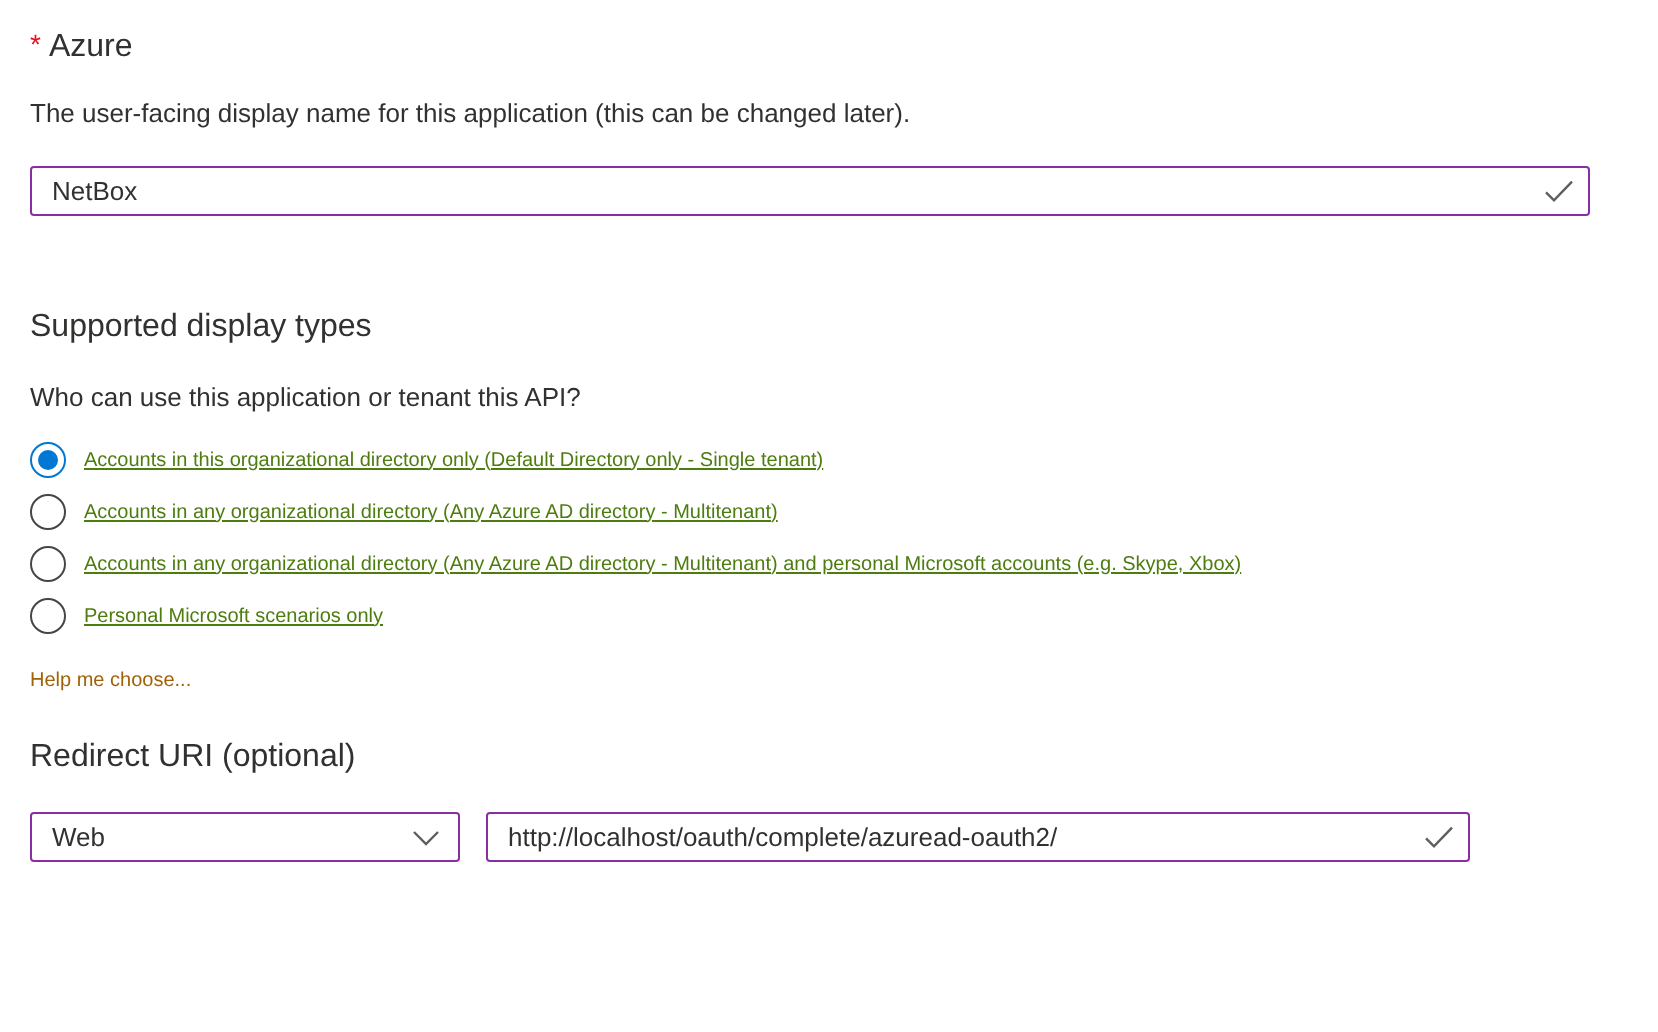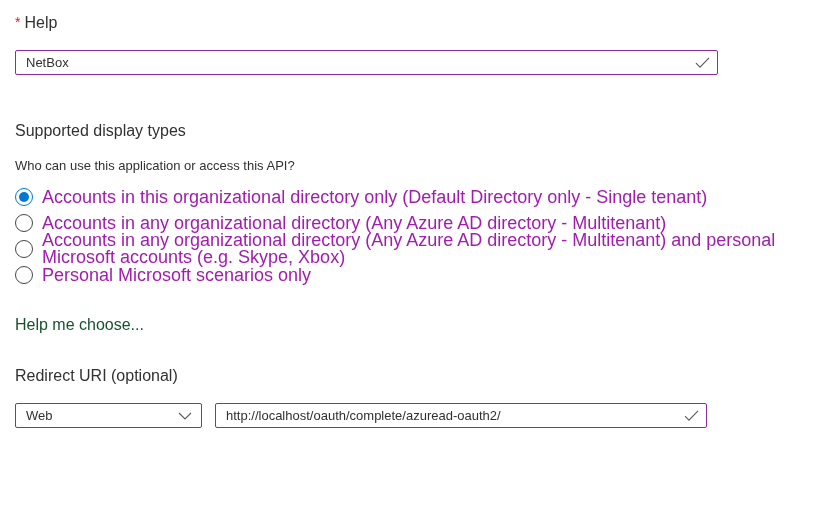--- a/index.html
+++ b/index.html
@@ -18,21 +18,21 @@
     color: #323130;
     line-height: 21px;
   }
   .req { color: #e81123; margin-right: 4px; font-size: 14px; vertical-align: 1px; }
   .desc {
     font-size: 13px;
     color: #323130;
     line-height: 19px;
   }
 
-  .input-wrap { position: relative; width: 703px; }
+  .input-wrap { position: relative; width: 780px; }
   .txt-input {
     width: 100%;
     height: 25px;
     border: 1px solid #8a2da5;
     border-radius: 2px;
     font-family: "Liberation Sans", "DejaVu Sans", sans-serif;
     font-size: 13px;
     color: #323130;
     padding: 0 26px 0 10px;
     outline: none;
@@ -70,77 +70,78 @@
     background: #fff;
   }
   .radio.selected { border-color: #0078d4; }
   .radio.selected::after {
     content: "";
     position: absolute;
     left: 3px; top: 3px; right: 3px; bottom: 3px;
     border-radius: 50%;
     background: #0078d4;
   }
-  .radio-label { font-size: 18px; color: #a21caf; line-height: 17px; }
+  .radio-label { font-size: 10px; color: #4d7c0f; line-height: 17px; text-decoration: underline; }
   .help-link {
     display: inline-block;
-    margin-top: 28px;
-    font-size: 16px;
-    color: #14532d;
+    margin-top: 14px;
+    font-size: 10px;
+    color: #a16207;
     text-decoration: none;
     cursor: pointer;
   }
 
   
-  .redirect-section { margin-top: 31px; }
+  .redirect-section { margin-top: 20px; }
   .redirect-desc { margin-top: 13px; width: 800px; }
   .redirect-row {
     margin-top: 17px;
     display: flex;
     align-items: center;
   }
   .select-box {
     position: relative;
-    width: 187px;
+    width: 215px;
     height: 25px;
     border: 1px solid #8a2da5;
     border-radius: 2px;
     display: flex;
     align-items: center;
     justify-content: space-between;
     padding: 0 9px 0 10px;
     font-size: 13px;
     color: #323130;
     cursor: pointer;
     background: #fff;
     margin-right: 13px;
   }
   .uri-wrap { width: 492px; }
 </style>
 </head>
 <body>
 
 <div class="page">
 
-  <div class="section-title name-title"><span class="req">*</span><span>Help</span></div>
+  <div class="section-title name-title"><span class="req">*</span><span>Azure</span></div>
 
+  <div class="desc name-desc">The user-facing display name for this application (this can be changed later).</div>
 
   <div class="input-wrap name-input-wrap">
     <input class="txt-input" type="text" value="NetBox" style="">
     <span class="check-icon">
       <svg width="15" height="12" viewBox="0 0 15 12">
           <path d="M1 6.2 L5 10.2 L14 0.8" fill="none" stroke="#605e5c" stroke-width="1.2"></path>
         </svg>
     </span>
   </div>
 
   <div class="account-section">
     <div class="section-title">Supported display types</div>
 
-    <div class="desc account-question">Who can use this application or access this API?</div>
+    <div class="desc account-question">Who can use this application or tenant this API?</div>
 
     <div class="radio-group">
       <div class="radio-row">
         <span class="radio selected"></span>
         <span class="radio-label">Accounts in this organizational directory only (Default Directory only - Single tenant)</span>
       </div>
       <div class="radio-row">
         <span class="radio"></span>
         <span class="radio-label">Accounts in any organizational directory (Any Azure AD directory - Multitenant)</span>
       </div>

